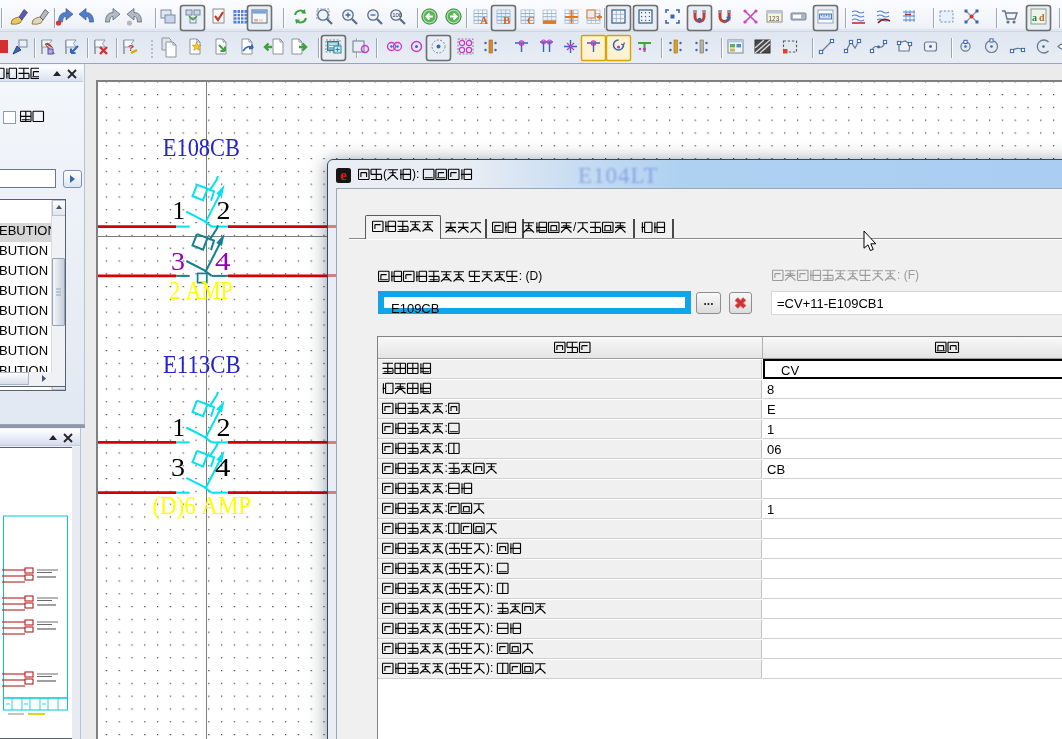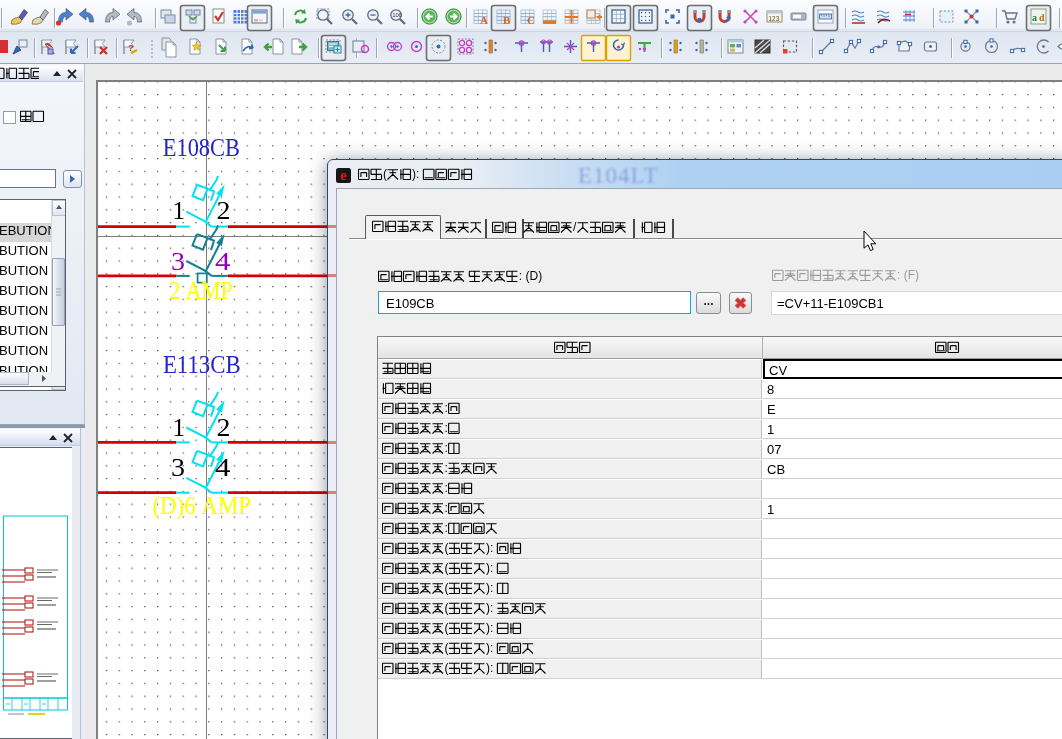--- a/index.html
+++ b/index.html
@@ -726,21 +726,21 @@
       <div style="position:absolute;left:334.5px;top:30px;width:2px;height:19px;background:#4a4a4a;z-index:2"></div>
       <span style="position:absolute;left:41px;top:81px"><svg width="164" height="14" style="display:inline-block;vertical-align:top">
           <path d="M0.5 1.2L11.0 1.2M0.5 1.2L0.5 11.5M11.0 1.2L11.0 11.5M0.5 11.5L11.0 11.5M2.9 4.6L8.6 4.6M2.9 4.6L2.9 9.1M1.7 9.7L9.8 9.7M13.9 1.2L13.9 11.5M13.0 6.4L15.5 6.4M16.1 1.2L23.5 1.2M16.1 1.2L16.1 11.5M23.5 1.2L23.5 11.5M16.1 11.5L23.5 11.5M16.1 6.4L23.5 6.4M25.5 1.2L36.0 1.2M25.5 1.2L25.5 11.5M36.0 1.2L36.0 11.5M25.5 11.5L36.0 11.5M27.9 4.6L33.6 4.6M27.9 4.6L27.9 9.1M38.9 1.2L38.9 11.5M38.0 6.4L40.5 6.4M41.1 1.2L48.5 1.2M41.1 1.2L41.1 11.5M48.5 1.2L48.5 11.5M41.1 11.5L48.5 11.5M41.1 6.4L48.5 6.4M50.5 1.2L61.0 1.2M50.5 6.4L61.0 6.4M50.5 11.5L61.0 11.5M55.8 1.2L55.8 11.5M61.0 6.4L61.0 11.5M51.7 9.7L59.8 9.7M63.0 1.8L73.5 1.8M68.3 1.2L68.3 6.4M68.3 6.4L63.0 11.5M68.3 6.4L73.5 11.5M64.8 4.8L71.7 4.8M64.2 9.7L72.3 9.7M75.5 1.8L86.0 1.8M80.8 1.2L80.8 6.4M80.8 6.4L75.5 11.5M80.8 6.4L86.0 11.5M77.3 4.8L84.2 4.8M76.7 9.7L84.8 9.7M91.3 1.2L101.9 1.2M91.3 6.4L101.9 6.4M91.3 11.5L101.9 11.5M96.6 1.2L96.6 11.5M91.3 1.2L91.3 6.4M103.8 1.8L114.4 1.8M109.1 1.2L109.1 6.4M109.1 6.4L103.8 11.5M109.1 6.4L114.4 11.5M105.6 4.8L112.6 4.8M116.3 1.8L126.9 1.8M121.6 1.2L121.6 6.4M121.6 6.4L116.3 11.5M121.6 6.4L126.9 11.5M118.1 4.8L125.1 4.8M117.5 9.7L125.7 9.7M128.8 1.2L139.4 1.2M128.8 6.4L139.4 6.4M128.8 11.5L139.4 11.5M134.1 1.2L134.1 11.5M128.8 1.2L128.8 6.4" stroke="#000" stroke-width="1.12" fill="none"></path>
           <text x="87.5" y="10.1" font-family="Liberation Sans" font-size="12px" fill="#000" xml:space="preserve"> </text>
           <text x="140.8" y="10.1" font-family="Liberation Sans" font-size="12px" fill="#000" xml:space="preserve">: (D)</text>
         </svg></span>
       <span style="position:absolute;left:435px;top:80px"><svg width="148" height="14" style="display:inline-block;vertical-align:top">
           <path d="M0.5 1.2L11.0 1.2M0.5 1.2L0.5 11.5M11.0 1.2L11.0 11.5M0.5 11.5L11.0 11.5M2.9 4.6L8.6 4.6M2.9 4.6L2.9 9.1M13.0 1.8L23.5 1.8M18.3 1.2L18.3 6.4M18.3 6.4L13.0 11.5M18.3 6.4L23.5 11.5M13.0 6.4L23.5 6.4M14.8 4.8L21.7 4.8M25.5 1.2L36.0 1.2M25.5 1.2L25.5 11.5M36.0 1.2L36.0 11.5M25.5 11.5L36.0 11.5M27.9 4.6L33.6 4.6M27.9 4.6L27.9 9.1M38.9 1.2L38.9 11.5M38.0 6.4L40.5 6.4M41.1 1.2L48.5 1.2M41.1 1.2L41.1 11.5M48.5 1.2L48.5 11.5M41.1 11.5L48.5 11.5M41.1 6.4L48.5 6.4M50.5 1.2L61.0 1.2M50.5 6.4L61.0 6.4M50.5 11.5L61.0 11.5M55.8 1.2L55.8 11.5M61.0 6.4L61.0 11.5M51.7 9.7L59.8 9.7M63.0 1.8L73.5 1.8M68.3 1.2L68.3 6.4M68.3 6.4L63.0 11.5M68.3 6.4L73.5 11.5M64.8 4.8L71.7 4.8M64.2 9.7L72.3 9.7M75.5 1.8L86.0 1.8M80.8 1.2L80.8 6.4M80.8 6.4L75.5 11.5M80.8 6.4L86.0 11.5M77.3 4.8L84.2 4.8M76.7 9.7L84.8 9.7M88.0 1.2L98.5 1.2M88.0 6.4L98.5 6.4M88.0 11.5L98.5 11.5M93.3 1.2L93.3 11.5M88.0 1.2L88.0 6.4M100.5 1.8L111.0 1.8M105.8 1.2L105.8 6.4M105.8 6.4L100.5 11.5M105.8 6.4L111.0 11.5M102.3 4.8L109.2 4.8M113.0 1.8L123.5 1.8M118.3 1.2L118.3 6.4M118.3 6.4L113.0 11.5M118.3 6.4L123.5 11.5M114.8 4.8L121.7 4.8M114.2 9.7L122.3 9.7" stroke="#9b9b9b" stroke-width="1.12" fill="none"></path>
           <text x="125.0" y="10.1" font-family="Liberation Sans" font-size="12px" fill="#9b9b9b" xml:space="preserve">: (F)</text>
         </svg></span>
-      <div style="position:absolute;left:41px;top:102px;width:313px;height:23px;background:#fff;border:1px solid #0ea5e9;font:13px/23px 'Liberation Sans';color:#000;padding-left:7px">E109CB</div>
+      <div style="position:absolute;left:41px;top:102px;width:313px;height:23px;background:#fff;border:6px solid #0ea5e9;font:13px/23px 'Liberation Sans';color:#000;padding-left:7px">E109CB</div>
       <div style="position:absolute;left:359px;top:103px;width:25px;height:22px;background:linear-gradient(#fafafa,#dcdcdc);border:1px solid #8e8e8e;border-radius:3px;font:bold 12px/16px 'Liberation Sans';text-align:center;color:#222">...</div>
       <div style="position:absolute;left:392px;top:103px;width:23px;height:22px;background:linear-gradient(#fafafa,#dcdcdc);border:1px solid #8e8e8e;border-radius:3px"><svg width="21" height="20">
           <g transform="translate(10.5,10) rotate(45)">
             <path d="M-6 0 H6 M0 -6 V6" stroke="#e06060" stroke-width="4.6"></path>
             <path d="M-5.5 0 H5.5 M0 -5.5 V5.5" stroke="#c83232" stroke-width="2.6"></path>
           </g>
         </svg></div>
       <div style="position:absolute;left:434px;top:102px;right:0;height:24px;background:#fff;border:1px solid #d8d8d8;border-right:none;font:13px/24px 'Liberation Sans';color:#000;padding-left:5px">=CV+11-E109CB1</div>
       <div style="position:absolute;left:40px;top:147px;right:0;bottom:0;background:#fff;border:1px solid #828282;border-right:none;border-bottom:none">
         <div style="position:absolute;left:0;top:0;right:0;height:22px;background:linear-gradient(#f8f8f8,#e4e4e4);border-bottom:1px solid #9d9d9d">
@@ -751,21 +751,21 @@
               <path d="M0.5 1.2L11.0 1.2M0.5 1.2L0.5 11.5M11.0 1.2L11.0 11.5M0.5 11.5L11.0 11.5M2.9 4.6L8.6 4.6M2.9 4.6L2.9 9.1M8.6 4.6L8.6 9.1M1.7 9.7L9.8 9.7M13.0 1.2L23.5 1.2M13.0 1.2L13.0 11.5M23.5 1.2L23.5 11.5M13.0 11.5L23.5 11.5M15.4 4.6L21.1 4.6M15.4 4.6L15.4 9.1M21.1 4.6L21.1 9.1" stroke="#000" stroke-width="1.12" fill="none"></path>
             </svg></span>
           <div style="position:absolute;left:384px;top:0;width:1px;height:22px;background:#b0b0b0"></div>
         </div>
         <div style="position:absolute;left:0;top:23px;width:384px;height:19px;background:#f0f0f0;border-bottom:1px solid #d0d0d0;border-right:1px solid #c0c0c0">
           <span style="position:absolute;left:4px;top:2px"><svg width="50" height="14" style="display:inline-block;vertical-align:top">
               <path d="M0.5 1.2L11.0 1.2M0.5 6.4L11.0 6.4M0.5 11.5L11.0 11.5M5.8 1.2L5.8 11.5M11.0 6.4L11.0 11.5M1.7 9.7L9.8 9.7M13.0 1.2L23.5 1.2M13.0 11.5L23.5 11.5M13.0 1.2L13.0 11.5M23.5 1.2L23.5 11.5M13.0 6.4L23.5 6.4M18.3 1.2L18.3 11.5M25.5 1.2L36.0 1.2M25.5 11.5L36.0 11.5M25.5 1.2L25.5 11.5M36.0 1.2L36.0 11.5M25.5 6.4L36.0 6.4M30.8 1.2L30.8 11.5M38.9 1.2L38.9 11.5M38.0 6.4L40.5 6.4M41.1 1.2L48.5 1.2M41.1 1.2L41.1 11.5M48.5 1.2L48.5 11.5M41.1 11.5L48.5 11.5M41.1 6.4L48.5 6.4M39.2 9.7L47.3 9.7" stroke="#000" stroke-width="1.12" fill="none"></path>
             </svg></span>
         </div>
         <div style="position:absolute;left:385px;top:22px;right:0;height:20px;background:#fff;border:2px solid #000;border-right:none">
-          <span style="position:absolute;left:4px;top:2px;font:13px 'Liberation Sans'">CV</span>
+          <span style="position:absolute;left:16px;top:2px;font:13px 'Liberation Sans'">CV</span>
         </div>
         <div style="position:absolute;left:0;top:43px;width:384px;height:19px;background:#f0f0f0;border-bottom:1px solid #d0d0d0;border-right:1px solid #c0c0c0">
           <span style="position:absolute;left:4px;top:2px"><svg width="50" height="14" style="display:inline-block;vertical-align:top">
               <path d="M1.4 1.2L1.4 11.5M0.5 6.4L3.0 6.4M3.6 1.2L11.0 1.2M3.6 1.2L3.6 11.5M11.0 1.2L11.0 11.5M3.6 11.5L11.0 11.5M13.0 1.8L23.5 1.8M18.3 1.2L18.3 6.4M18.3 6.4L13.0 11.5M18.3 6.4L23.5 11.5M13.0 6.4L23.5 6.4M14.8 4.8L21.7 4.8M25.5 1.2L36.0 1.2M25.5 11.5L36.0 11.5M25.5 1.2L25.5 11.5M36.0 1.2L36.0 11.5M25.5 6.4L36.0 6.4M30.8 1.2L30.8 11.5M38.9 1.2L38.9 11.5M38.0 6.4L40.5 6.4M41.1 1.2L48.5 1.2M41.1 1.2L41.1 11.5M48.5 1.2L48.5 11.5M41.1 11.5L48.5 11.5M41.1 6.4L48.5 6.4M39.2 9.7L47.3 9.7" stroke="#000" stroke-width="1.12" fill="none"></path>
             </svg></span>
         </div>
         <div style="position:absolute;left:385px;top:43px;right:0;height:19px;background:#fff;border-bottom:1px solid #d0d0d0">
           <span style="position:absolute;left:4px;top:2px;font:13px 'Liberation Sans'">8</span>
         </div>
         <div style="position:absolute;left:0;top:63px;width:384px;height:19px;background:#f0f0f0;border-bottom:1px solid #d0d0d0;border-right:1px solid #c0c0c0">
@@ -786,21 +786,21 @@
         <div style="position:absolute;left:385px;top:83px;right:0;height:19px;background:#fff;border-bottom:1px solid #d0d0d0">
           <span style="position:absolute;left:4px;top:2px;font:13px 'Liberation Sans'">1</span>
         </div>
         <div style="position:absolute;left:0;top:103px;width:384px;height:19px;background:#f0f0f0;border-bottom:1px solid #d0d0d0;border-right:1px solid #c0c0c0">
           <span style="position:absolute;left:4px;top:2px"><svg width="79" height="14" style="display:inline-block;vertical-align:top">
               <path d="M0.5 1.2L11.0 1.2M0.5 1.2L0.5 11.5M11.0 1.2L11.0 11.5M0.5 11.5L11.0 11.5M2.9 4.6L8.6 4.6M2.9 4.6L2.9 9.1M13.9 1.2L13.9 11.5M13.0 6.4L15.5 6.4M16.1 1.2L23.5 1.2M16.1 1.2L16.1 11.5M23.5 1.2L23.5 11.5M16.1 11.5L23.5 11.5M16.1 6.4L23.5 6.4M25.5 1.2L36.0 1.2M25.5 6.4L36.0 6.4M25.5 11.5L36.0 11.5M30.8 1.2L30.8 11.5M36.0 6.4L36.0 11.5M26.7 9.7L34.8 9.7M38.0 1.8L48.5 1.8M43.3 1.2L43.3 6.4M43.3 6.4L38.0 11.5M43.3 6.4L48.5 11.5M39.8 4.8L46.7 4.8M39.2 9.7L47.3 9.7M50.5 1.8L61.0 1.8M55.8 1.2L55.8 6.4M55.8 6.4L50.5 11.5M55.8 6.4L61.0 11.5M52.3 4.8L59.2 4.8M51.7 9.7L59.8 9.7M66.6 1.2L77.1 1.2M66.6 11.5L77.1 11.5M66.6 1.2L66.6 11.5M77.1 1.2L77.1 11.5M71.9 1.2L71.9 11.5" stroke="#000" stroke-width="1.12" fill="none"></path>
               <text x="62.5" y="10.1" font-family="Liberation Sans" font-size="12px" fill="#000" xml:space="preserve">:</text>
             </svg></span>
         </div>
         <div style="position:absolute;left:385px;top:103px;right:0;height:19px;background:#fff;border-bottom:1px solid #d0d0d0">
-          <span style="position:absolute;left:4px;top:2px;font:13px 'Liberation Sans'">07</span>
+          <span style="position:absolute;left:4px;top:2px;font:13px 'Liberation Sans'">06</span>
         </div>
         <div style="position:absolute;left:0;top:123px;width:384px;height:19px;background:#f0f0f0;border-bottom:1px solid #d0d0d0;border-right:1px solid #c0c0c0">
           <span style="position:absolute;left:4px;top:2px"><svg width="116" height="14" style="display:inline-block;vertical-align:top">
               <path d="M0.5 1.2L11.0 1.2M0.5 1.2L0.5 11.5M11.0 1.2L11.0 11.5M0.5 11.5L11.0 11.5M2.9 4.6L8.6 4.6M2.9 4.6L2.9 9.1M13.9 1.2L13.9 11.5M13.0 6.4L15.5 6.4M16.1 1.2L23.5 1.2M16.1 1.2L16.1 11.5M23.5 1.2L23.5 11.5M16.1 11.5L23.5 11.5M16.1 6.4L23.5 6.4M25.5 1.2L36.0 1.2M25.5 6.4L36.0 6.4M25.5 11.5L36.0 11.5M30.8 1.2L30.8 11.5M36.0 6.4L36.0 11.5M26.7 9.7L34.8 9.7M38.0 1.8L48.5 1.8M43.3 1.2L43.3 6.4M43.3 6.4L38.0 11.5M43.3 6.4L48.5 11.5M39.8 4.8L46.7 4.8M39.2 9.7L47.3 9.7M50.5 1.8L61.0 1.8M55.8 1.2L55.8 6.4M55.8 6.4L50.5 11.5M55.8 6.4L61.0 11.5M52.3 4.8L59.2 4.8M51.7 9.7L59.8 9.7M66.6 1.2L77.1 1.2M66.6 6.4L77.1 6.4M66.6 11.5L77.1 11.5M71.9 1.2L71.9 11.5M77.1 6.4L77.1 11.5M67.8 9.7L75.9 9.7M79.1 1.8L89.6 1.8M84.4 1.2L84.4 6.4M84.4 6.4L79.1 11.5M84.4 6.4L89.6 11.5M80.9 4.8L87.8 4.8M80.3 9.7L88.4 9.7M91.6 1.2L102.1 1.2M91.6 1.2L91.6 11.5M102.1 1.2L102.1 11.5M91.6 11.5L102.1 11.5M94.0 4.6L99.7 4.6M94.0 4.6L94.0 9.1M99.7 4.6L99.7 9.1M104.1 1.8L114.6 1.8M109.4 1.2L109.4 6.4M109.4 6.4L104.1 11.5M109.4 6.4L114.6 11.5M105.9 4.8L112.8 4.8" stroke="#000" stroke-width="1.12" fill="none"></path>
               <text x="62.5" y="10.1" font-family="Liberation Sans" font-size="12px" fill="#000" xml:space="preserve">:</text>
             </svg></span>
         </div>
         <div style="position:absolute;left:385px;top:123px;right:0;height:19px;background:#fff;border-bottom:1px solid #d0d0d0">
           <span style="position:absolute;left:4px;top:2px;font:13px 'Liberation Sans'">CB</span>
         </div>

